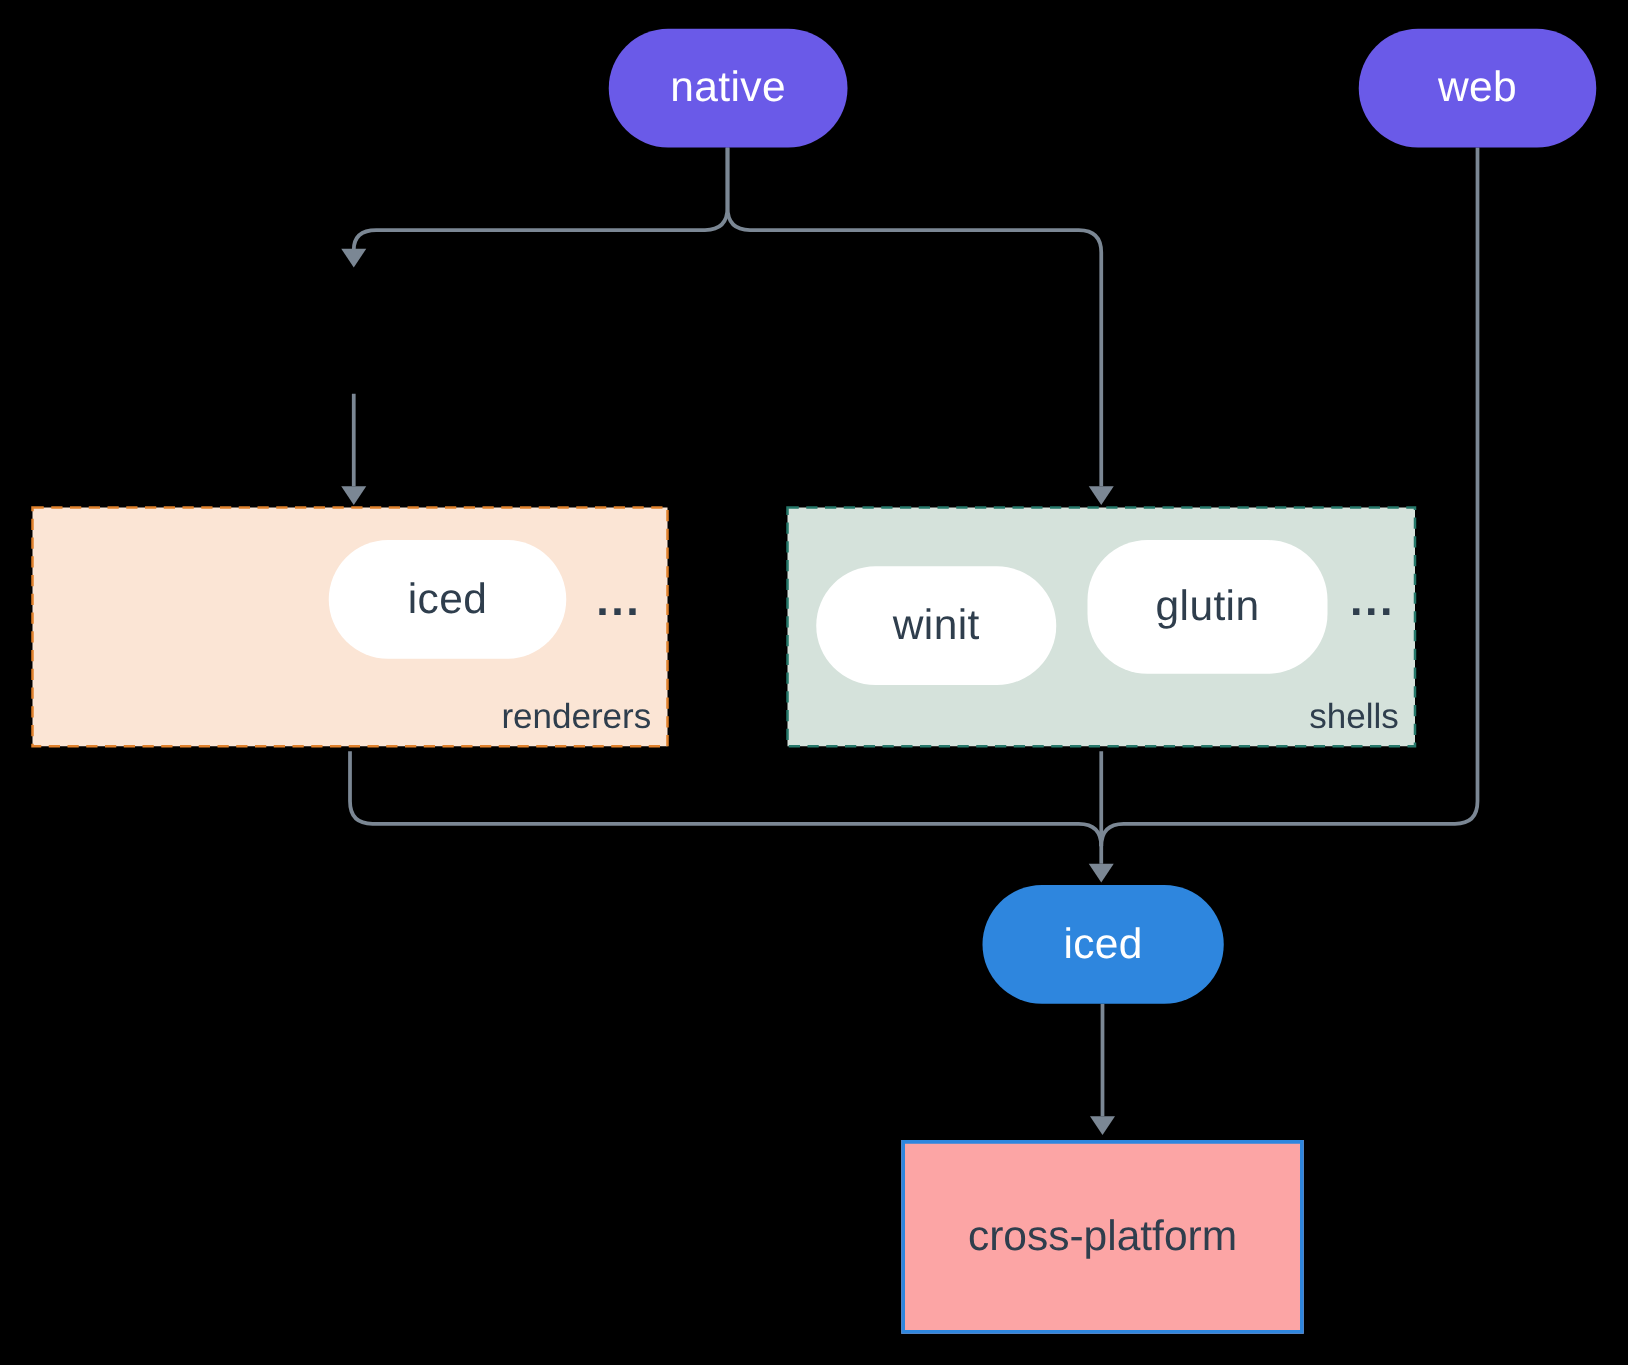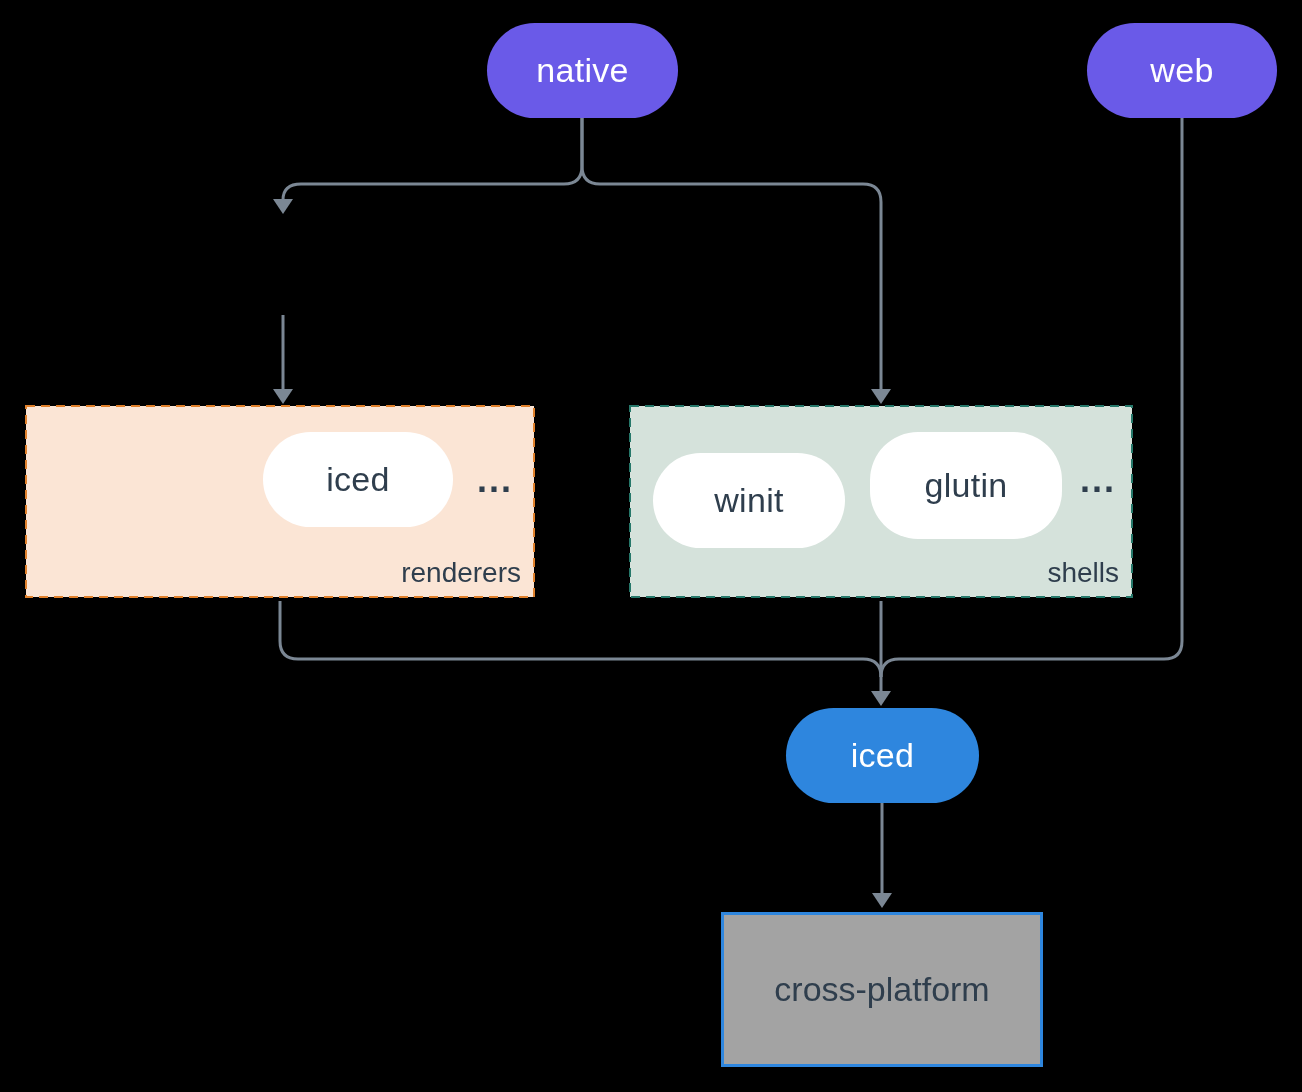--- a/index.html
+++ b/index.html
@@ -73,21 +73,21 @@
     text-align: right;
   }
   #label-renderers { left: 305px; top: 557px; width: 216px; }
   #label-shells    { left: 903px; top: 557px; width: 216px; }
 
   #app-box {
     position: absolute;
     left: 721px; top: 912px;
     width: 322px; height: 155px;
     box-sizing: border-box;
-    background: #a3a3a3;
+    background: #fca5a5;
     border: 3px solid #2e86de;
     display: flex;
     flex-direction: column;
     align-items: center;
     justify-content: center;
     font-size: 34px;
     line-height: 47px;
     color: #2f3e4d;
     z-index: 2;
     text-align: center;

